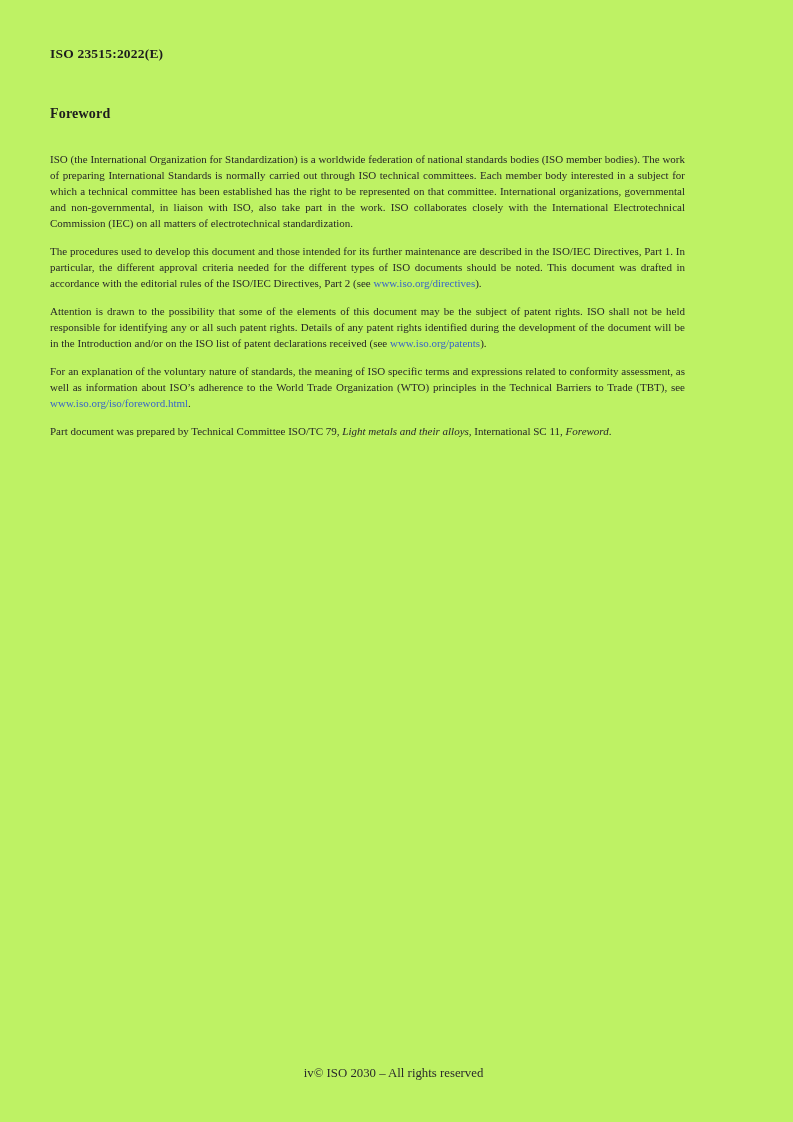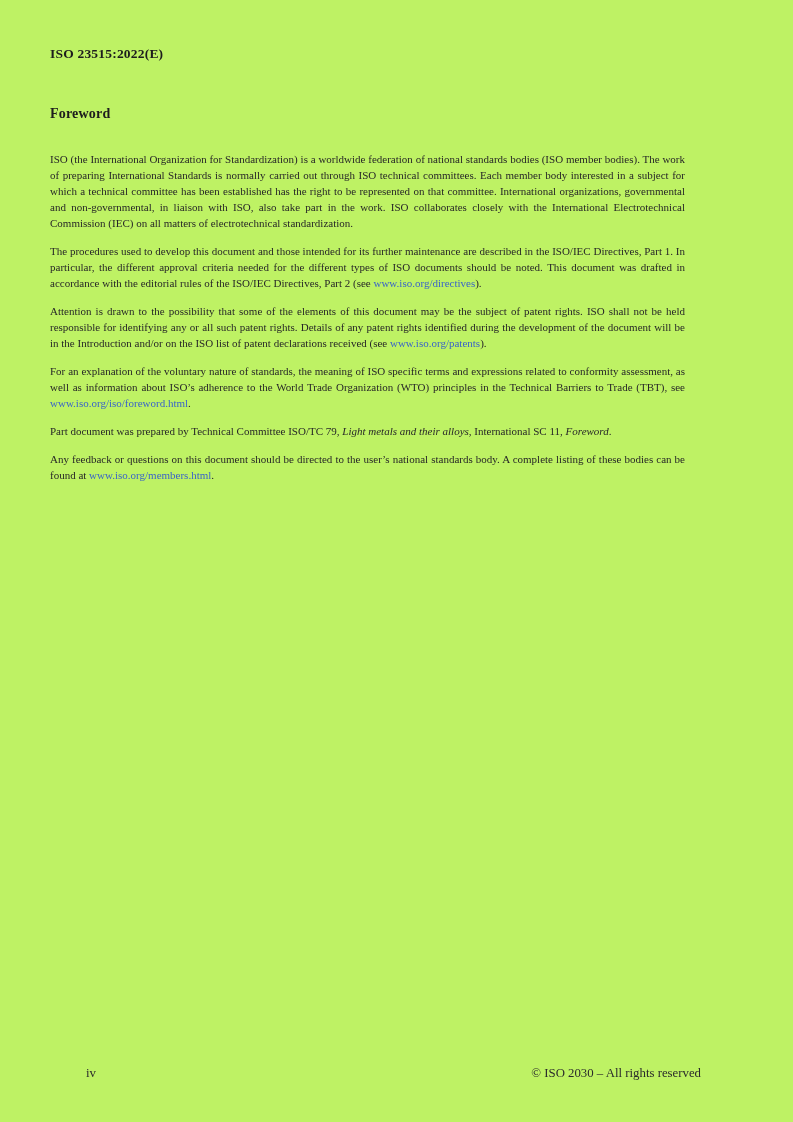--- a/index.html
+++ b/index.html
@@ -49,21 +49,21 @@
     cursor: pointer;
   }
   .body-text em {
   }
   .footer {
     position: absolute;
     left: 50px;
     right: 92px;
     top: 1066px;
     display: flex;
-    justify-content: space-between;
+    justify-content: center;
     font-size: 12.8px;
     color: #2b2b2b;
     margin-left: 36px;
   }
 </style>
 </head>
 <body>
 
 <div class="page">
 
@@ -71,21 +71,20 @@
 
   <div class="content">
     <h1 class="page-title">Foreword</h1>
 
     <div class="body-text">
         <p><span>ISO (the International Organization for Standardization) is a worldwide federation of national standards bodies (ISO member bodies). The work of preparing International Standards is normally carried out through ISO technical committees. Each member body interested in a subject for which a technical committee has been established has the right to be represented on that committee. International organizations, governmental and non-governmental, in liaison with ISO, also take part in the work. ISO collaborates closely with the International Electrotechnical Commission (IEC) on all matters of electrotechnical standardization.</span></p>
         <p><span>The procedures used to develop this document and those intended for its further maintenance are described in the ISO/IEC Directives, Part 1. In particular, the different approval criteria needed for the different types of ISO documents should be noted. This document was drafted in accordance with the editorial rules of the ISO/IEC Directives, Part 2 (see </span><a class="link" style="color: rgb(58, 100, 200);">www.iso.org/directives</a><span>).</span></p>
         <p><span>Attention is drawn to the possibility that some of the elements of this document may be the subject of patent rights. ISO shall not be held responsible for identifying any or all such patent rights. Details of any patent rights identified during the development of the document will be in the Introduction and/or on the ISO list of patent declarations received (see </span><a class="link" style="color: rgb(58, 100, 200);">www.iso.org/patents</a><span>).</span></p>
         <p><span>For an explanation of the voluntary nature of standards, the meaning of ISO specific terms and expressions related to conformity assessment, as well as information about ISO’s adherence to the World Trade Organization (WTO) principles in the Technical Barriers to Trade (TBT), see </span><a class="link" style="color: rgb(58, 100, 200);">www.iso.org/iso/foreword.html</a><span>.</span></p>
         <p><span>Part document was prepared by Technical Committee ISO/TC 79, </span><em>Light metals and their alloys</em><span>, International SC 11, </span><em>Foreword</em><span>.</span></p>
-        <p><span>Any feedback or questions on this document should be directed to the user’s national standards body. A complete listing of these bodies can be found at </span><a class="link" style="color: rgb(58, 100, 200);">www.iso.org/members.html</a><span>.</span></p>
       </div>
   </div>
 
   <div class="footer">
     <span>iv</span>
     <span>© ISO 2030 – All rights reserved</span>
   </div>
 
 </div>
 

